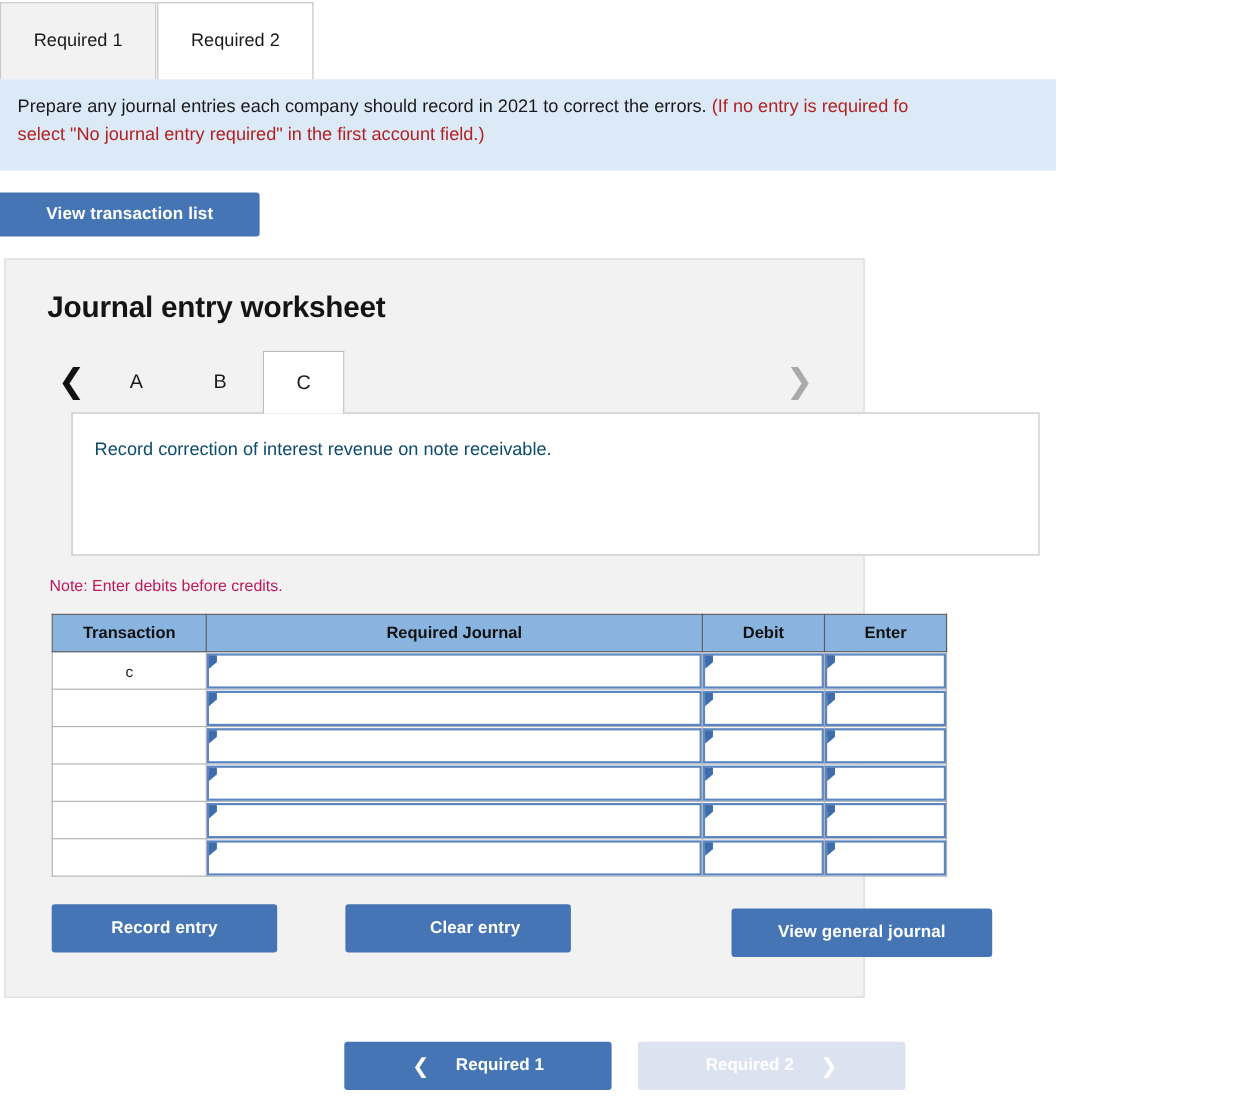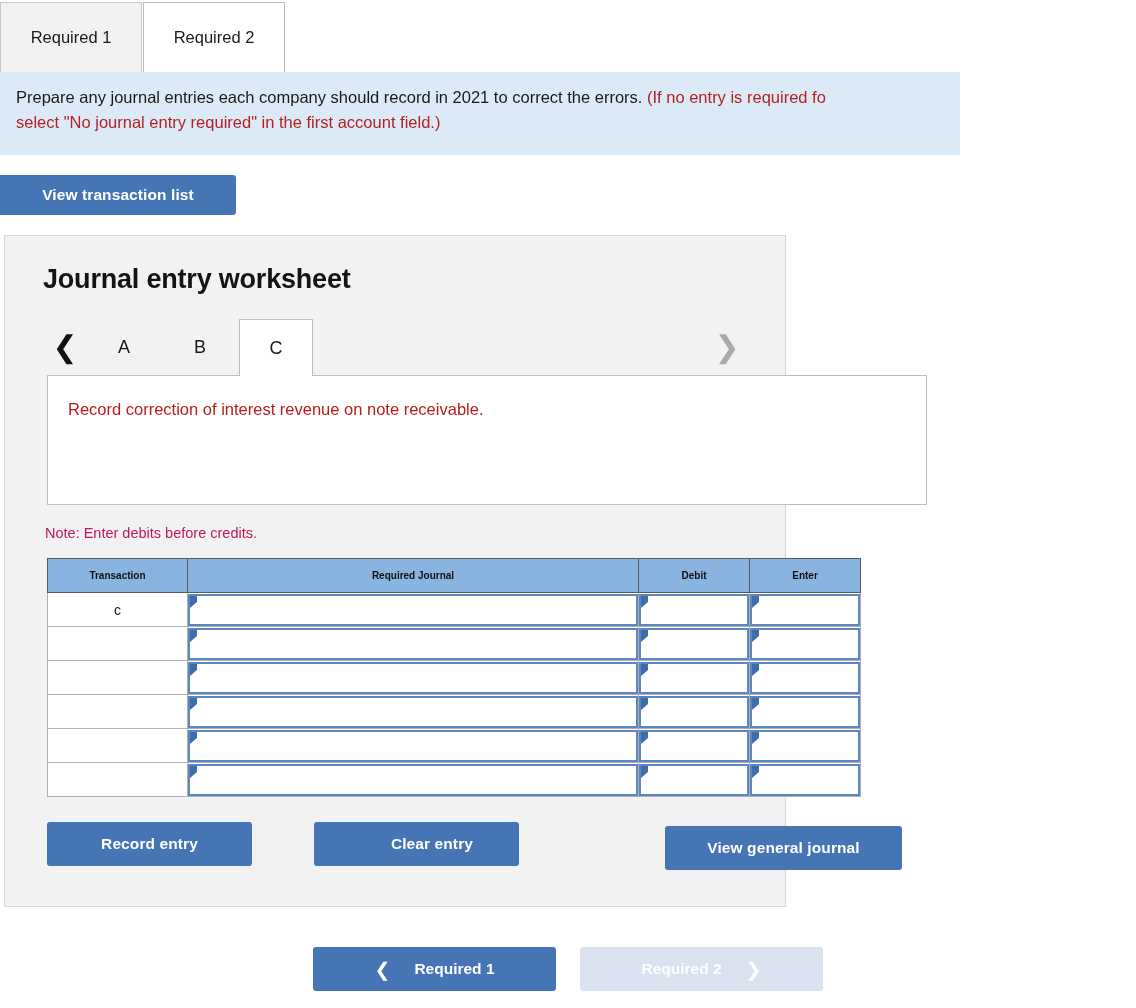--- a/index.html
+++ b/index.html
@@ -142,50 +142,50 @@
   .sheet-tab.active {
     background: #ffffff;
     border-color: #bdbdbd;
     position: relative;
     z-index: 3;
     margin-bottom: -1px;
   }
 
   
   .desc-box {
-    margin: 0 0 0 42px;
+    margin: 0 0 0 60px;
     width: 880px;
     height: 130px;
     background: #ffffff;
     border: 1px solid #bdbdbd;
     position: relative;
     z-index: 1;
     padding: 24px 0 0 20px;
     font-size: 16.5px;
-    color: #b91c1c;
+    color: #0c4a6e;
   }
 
   .note {
     margin: 20px 0 0 40px;
     color: #be185d;
     font-size: 14.5px;
   }
 
   
   table.journal {
     margin: 17px 0 0 42px;
     border-collapse: collapse;
     width: 813px;
     table-layout: fixed;
   }
   table.journal th {
     background: #8ab4e0;
     border: 1px solid #5a5a5a;
     height: 34px;
-    font-size: 10px;
+    font-size: 15px;
     font-weight: bold;
     color: #111111;
   }
   table.journal td {
     border: 1px solid #b0b0b0;
     height: 34px;
     background: #ffffff;
     padding: 0;
   }
   td.tx-cell {

